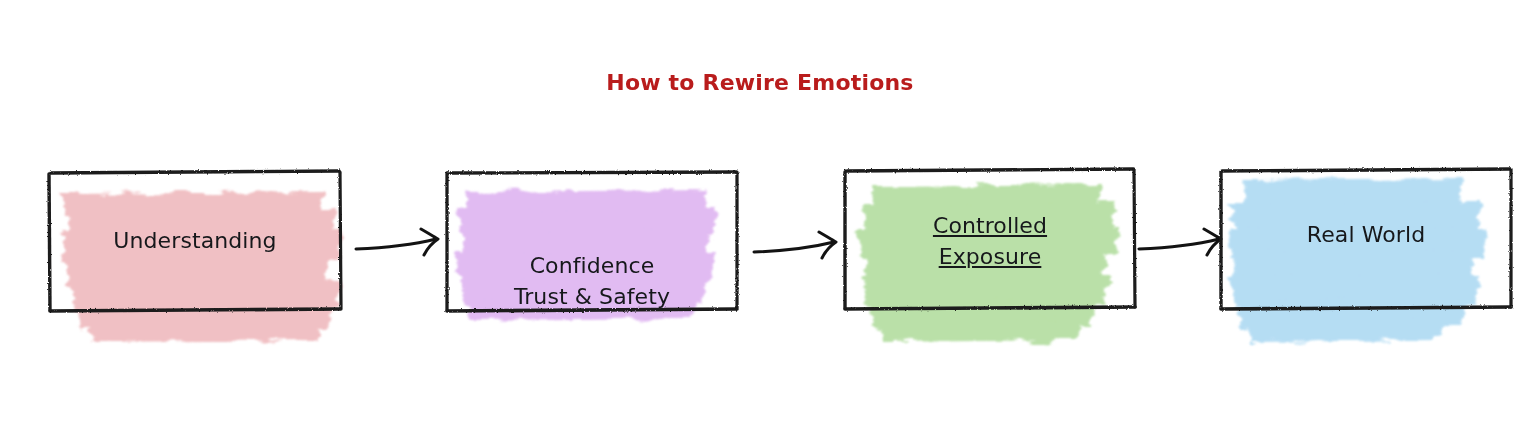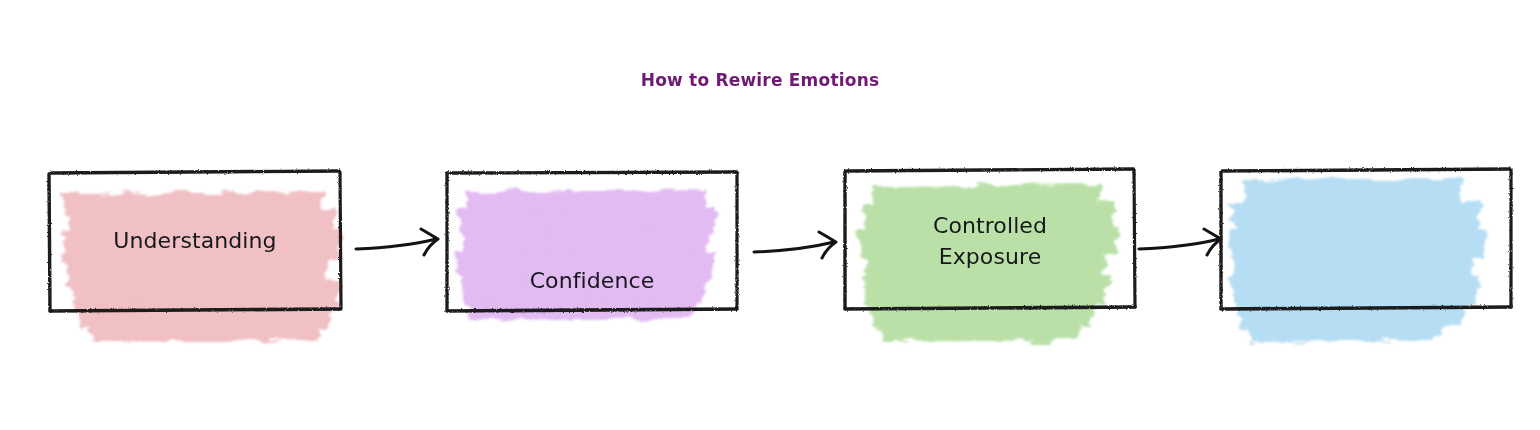--- a/index.html
+++ b/index.html
@@ -17,23 +17,23 @@
 
   
   .title {
     position: absolute;
     top: 70px;
     left: 0;
     width: 1520px;
     text-align: center;
     font-family: "DejaVu Sans", "Liberation Sans", sans-serif;
     font-weight: 700;
-    font-size: 17px;
+    font-size: 22px;
     letter-spacing: 0.2px;
-    color: #701a75;
+    color: #b91c1c;
     white-space: nowrap;
   }
 
   
   .flow {
     position: absolute;
     left: 0;
     top: 0;
     width: 1540px;
     height: 430px;
@@ -77,21 +77,21 @@
 
   
   #node-0 { left: 50px;   top: 172px; }
   #node-1 { left: 447px;  top: 172px; }
   #node-2 { left: 845px;  top: 170px; }
   #node-3 { left: 1221px; top: 170px; }
 
   
   #node-0 .label { transform: translateY(0px); }
   #node-1 .label { transform: translateY(0px); margin-top: 40px; }
-  #node-2 .label { transform: translateY(2px); }
+  #node-2 .label { transform: translateY(2px); text-decoration: underline; }
   #node-3 .label { transform: translateY(-4px); }
 
   
   .arrow {
     position: absolute;
     width: 110px;
     height: 50px;
     overflow: visible;
   }
   #arrow-0 { left: 352px;  top: 222px; }
@@ -172,20 +172,21 @@
       </g>
       <g filter="url(#pen2)" fill="none" stroke="#1a1a1a" stroke-linecap="round">
         <path d="M27 21 L315 20" stroke-width="3.3"></path>
         <path d="M316 20 L316 156" stroke-width="3.2"></path>
         <path d="M316 157 L26 159" stroke-width="3.6"></path>
         <path d="M26 158 L26 21" stroke-width="3.3"></path>
       </g>
     </svg>
     <div class="label">
       <span>Confidence</span>
+      <span class="line2">Trust &amp; Safety</span>
     </div>
   </div>
 
   <div class="arrow" id="arrow-1">
     <svg viewBox="0 0 110 50" width="110" height="50">
       <path d="M4 27 C 30 26, 56 24, 84 17" fill="none" stroke="#131313" stroke-width="3" stroke-linecap="round"></path>
       <path d="M69 7 C 76 11, 82 15, 86 17 C 80 21, 75 27, 72 33" fill="none" stroke="#131313" stroke-width="3" stroke-linecap="round" stroke-linejoin="round"></path>
     </svg>
   </div>
 
@@ -254,16 +255,17 @@
         <path d="M52 170 L250 168 L244 190 L56 192 Z" fill="#aad8f2"></path>
       </g>
       <g filter="url(#pen4)" fill="none" stroke="#1a1a1a" stroke-linecap="round">
         <path d="M27 21 L315 19" stroke-width="3.4"></path>
         <path d="M316 19 L316 157" stroke-width="3.2"></path>
         <path d="M316 157 L26 159" stroke-width="3.6"></path>
         <path d="M26 158 L26 22" stroke-width="3.4"></path>
       </g>
     </svg>
     <div class="label">
+      <span>Real World</span>
     </div>
   </div>
 
 </div>
 
 </body></html>

